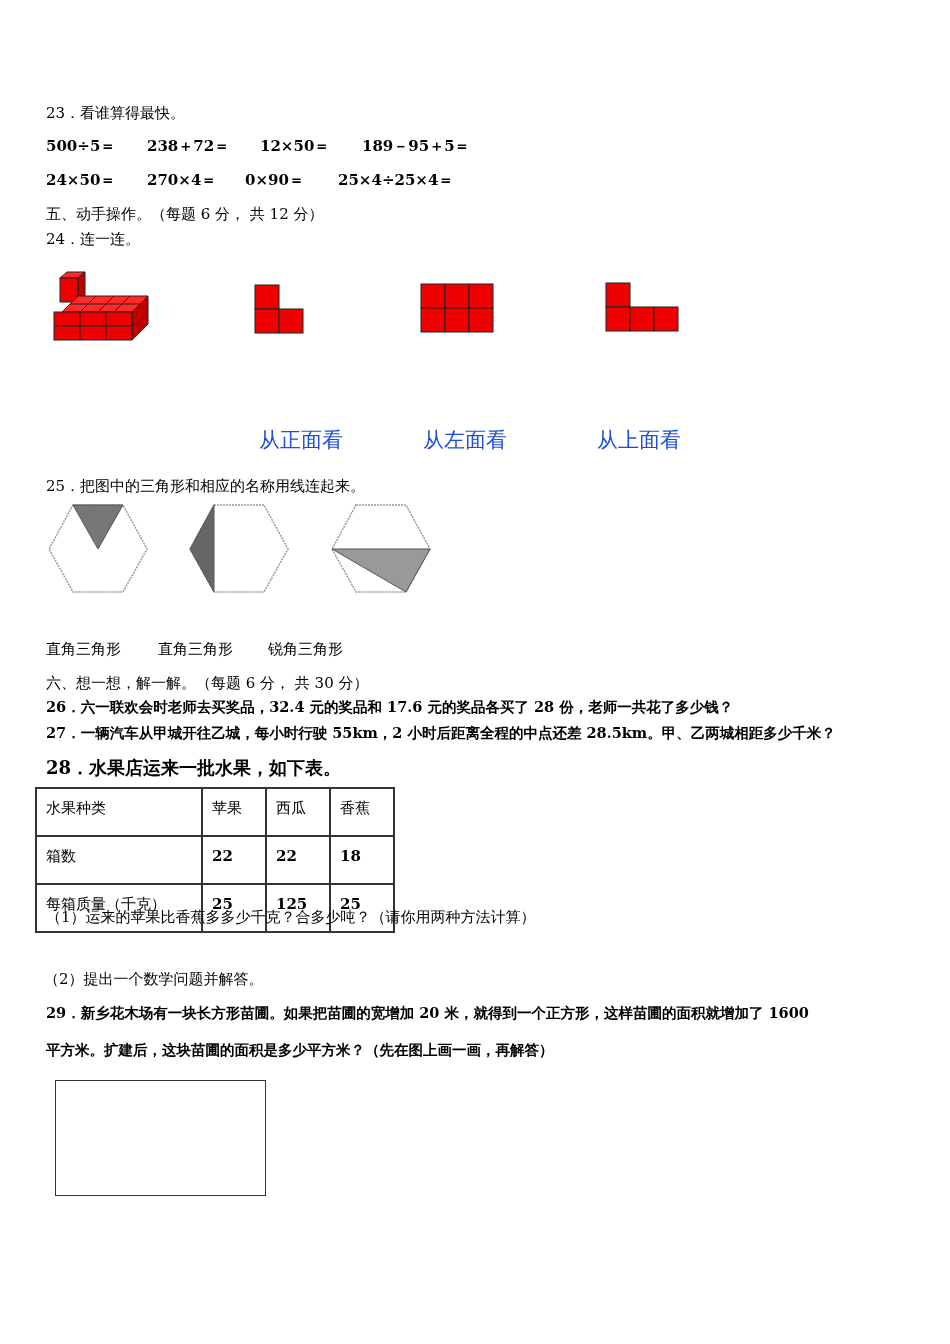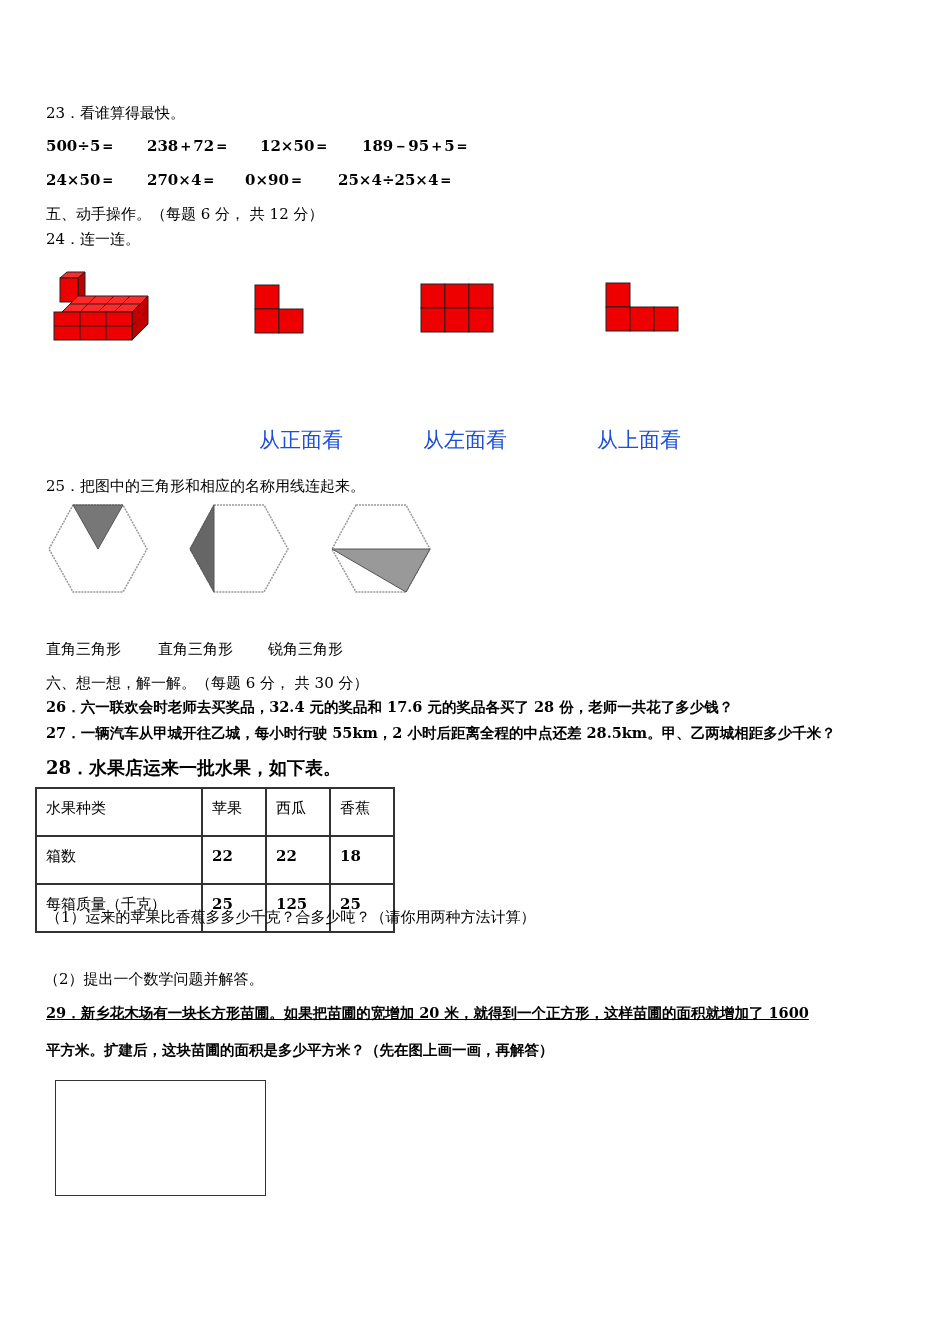--- a/index.html
+++ b/index.html
@@ -132,15 +132,15 @@
     <td class="num">25</td>
     <td class="num">125</td>
     <td class="num">25</td>
   </tr>
 </tbody>
   </table>
 
 <div class="abs txt" style="left:46px;top:908px;">（1）运来的苹果比香蕉多多少千克？合多少吨？（请你用两种方法计算）</div>
 <div class="abs txt" style="left:44px;top:970px;">（2）提出一个数学问题并解答。</div>
 
-<div class="abs txt bold" style="left:46px;top:1004px;font-size:14.5px;text-decoration:underline;">29．新乡花木场有一块长方形苗圃。如果把苗圃的宽增加 20 米，就得到一个正方形，这样苗圃的面积就增加了 1600</div>
+<div class="abs txt bold" style="left:46px;top:1004px;font-size:14.5px;">29．新乡花木场有一块长方形苗圃。如果把苗圃的宽增加 20 米，就得到一个正方形，这样苗圃的面积就增加了 1600</div>
 <div class="abs txt bold" style="left:46px;top:1041px;font-size:14.5px;">平方米。扩建后，这块苗圃的面积是多少平方米？（先在图上画一画，再解答）</div>
 <div class="drawbox"></div>
 
 </body></html>

